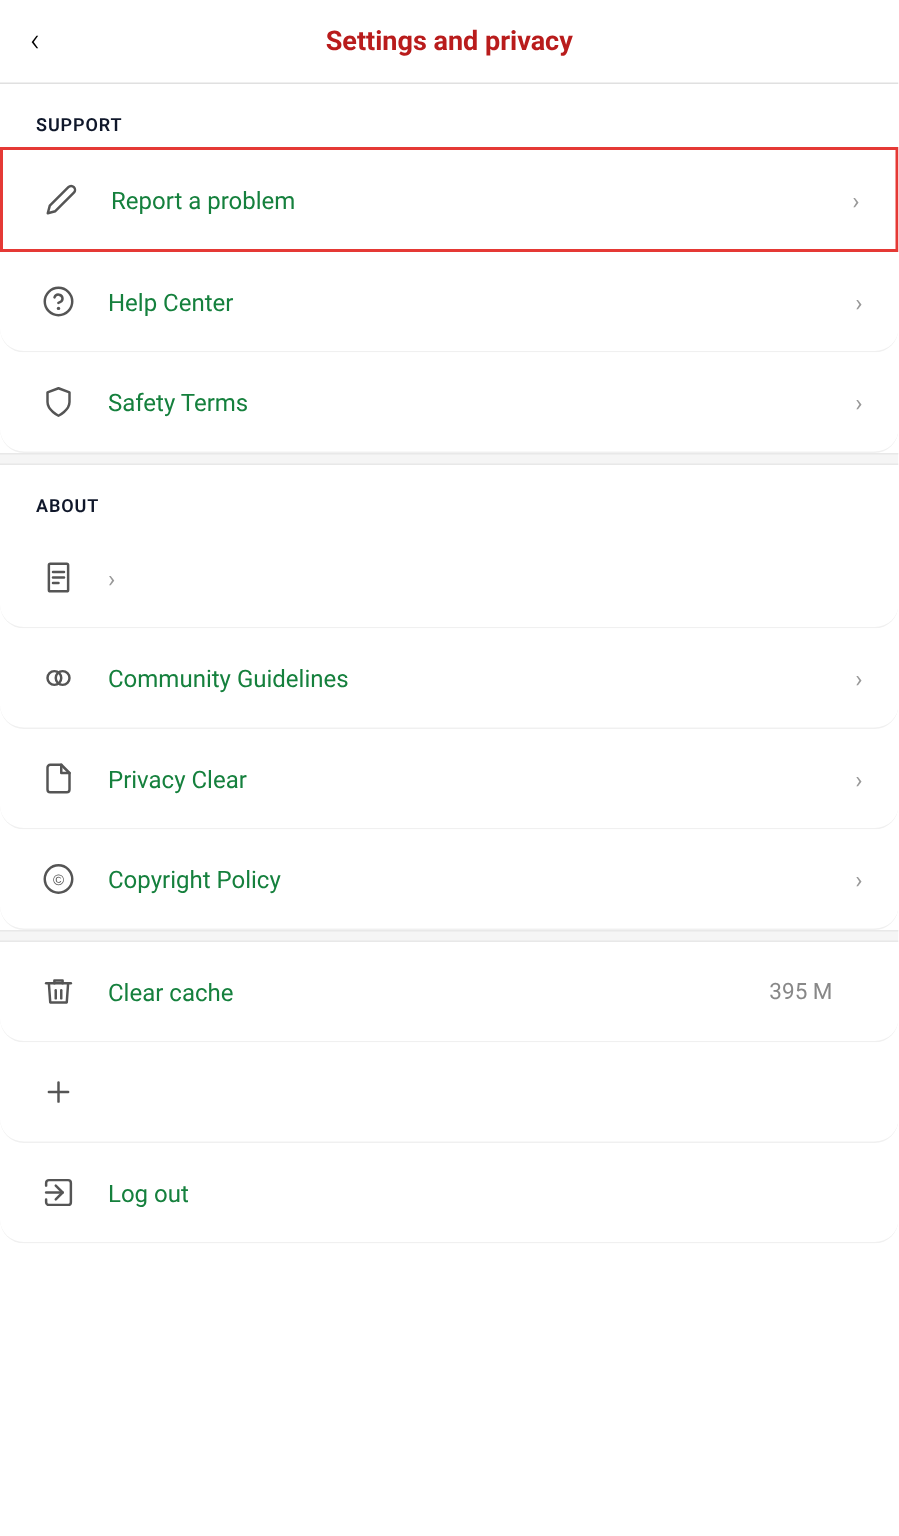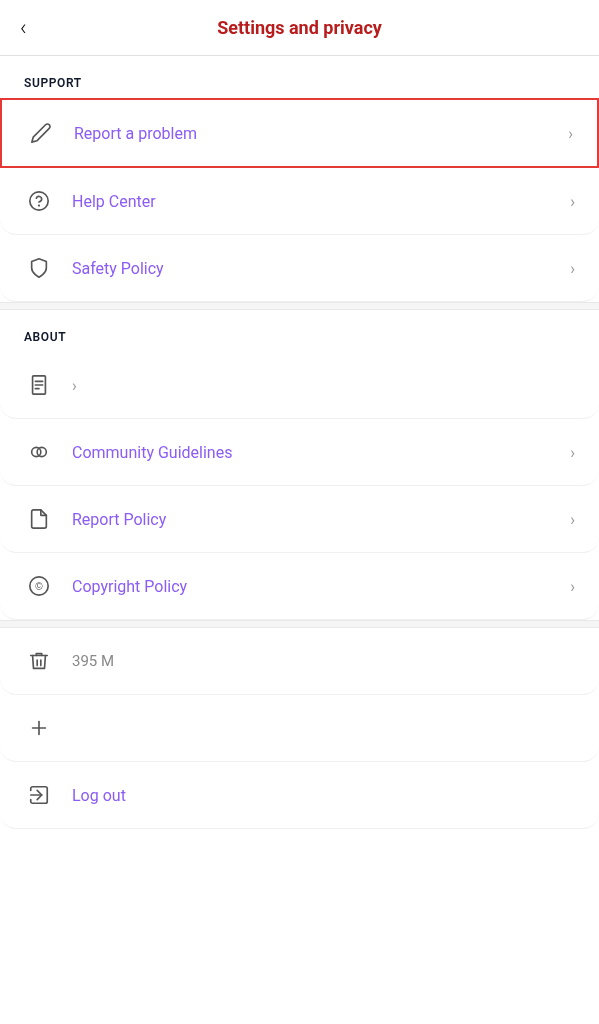--- a/index.html
+++ b/index.html
@@ -73,21 +73,21 @@
       display: flex;
       align-items: center;
       justify-content: center;
       margin-right: 18px;
       flex-shrink: 0;
     }
 
     .menu-item .label {
       flex: 1;
       font-size: 16px;
-      color: #8b5cf6;
+      color: #15803d;
     }
 
     .menu-item .value {
       font-size: 15px;
       color: #888;
       margin-right: 20px;
     }
 
     .menu-item .chevron {
       font-size: 16px;
@@ -143,21 +143,21 @@
     <span class="label">Help Center</span>
     <span class="chevron">›</span>
   </div>
 
   <div class="menu-item">
     <span class="icon">
       <svg viewBox="0 0 24 24">
         <path d="M12 22s8-4 8-10V5l-8-3-8 3v7c0 6 8 10 8 10z"></path>
       </svg>
     </span>
-    <span class="label">Safety Policy</span>
+    <span class="label">Safety Terms</span>
     <span class="chevron">›</span>
   </div>
 </div>
 
 <div class="section-divider"></div>
 
 <div>
   <div class="section-label">ABOUT</div>
 
   <div class="menu-item">
@@ -183,21 +183,21 @@
     <span class="chevron">›</span>
   </div>
 
   <div class="menu-item">
     <span class="icon">
       <svg viewBox="0 0 24 24">
         <path d="M14 2H6a2 2 0 0 0-2 2v16a2 2 0 0 0 2 2h12a2 2 0 0 0 2-2V8z"></path>
         <polyline points="14 2 14 8 20 8"></polyline>
       </svg>
     </span>
-    <span class="label">Report Policy</span>
+    <span class="label">Privacy Clear</span>
     <span class="chevron">›</span>
   </div>
 
   <div class="menu-item">
     <span class="icon">
       <svg viewBox="0 0 24 24">
         <circle cx="12" cy="12" r="10"></circle>
         <text x="12" y="16.5" text-anchor="middle" font-size="11" fill="#555" stroke="none" font-family="sans-serif">©</text>
       </svg>
     </span>
@@ -213,20 +213,21 @@
   <div class="menu-item">
     <span class="icon">
       <svg viewBox="0 0 24 24">
         <polyline points="3 6 5 6 21 6"></polyline>
         <path d="M19 6l-1 14H6L5 6"></path>
         <path d="M10 11v6"></path>
         <path d="M14 11v6"></path>
         <path d="M9 6V4h6v2"></path>
       </svg>
     </span>
+    <span class="label">Clear cache</span>
     <span class="value">395 M</span>
   </div>
 
   <div class="menu-item">
     <span class="icon">
       <svg viewBox="0 0 24 24">
         <line x1="12" y1="5" x2="12" y2="19"></line>
         <line x1="5" y1="12" x2="19" y2="12"></line>
       </svg>
     </span>

